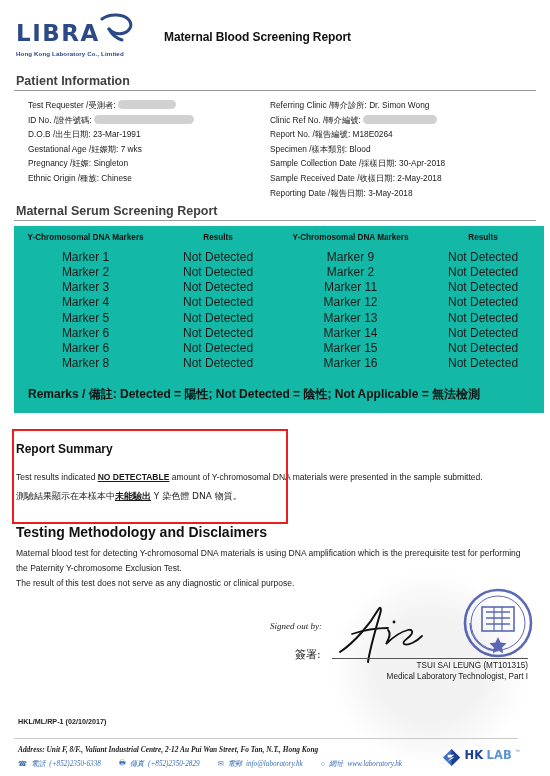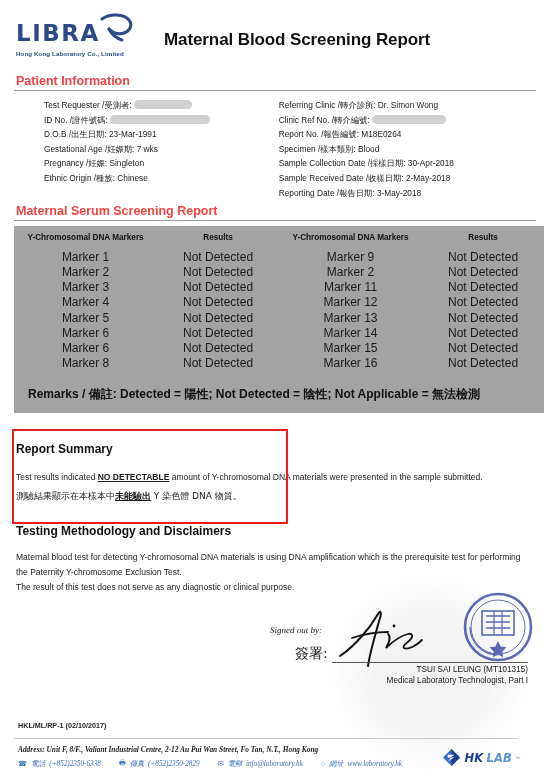--- a/index.html
+++ b/index.html
@@ -53,45 +53,45 @@
   }
   .logo-sub {
     font-size: 6.2px;
     font-weight: bold;
     color: #2b4a86;
     letter-spacing: 0.1px;
     margin-top: 5px;
     white-space: nowrap;
   }
   .doc-title {
-    font-size: 17px;
+    font-size: 12px;
     font-weight: bold;
     color: #111;
     margin-left: 28px;
     margin-top: 8px;
     letter-spacing: -0.1px;
   }
 
   
   .section-title {
     font-size: 12.5px;
     font-weight: bold;
-    color: #ef4444;
+    color: #404040;
     margin: 0 0 2px 16px;
   }
   .rule {
     border: 0;
     border-top: 1px solid #9a9a9a;
     margin: 2px 14px 0 14px;
   }
 
   
   .info-grid {
     display: flex;
-    padding: 7px 0 4px 16px;
+    padding: 7px 0 4px 0;
   }
   .info-col {
     font-size: 8.3px;
     line-height: 14.6px;
     color: #1a1a1a;
   }
   .info-col.left { width: 262px; padding-left: 28px; box-sizing: border-box; }
   .info-col.right { width: 288px; padding-left: 8px; box-sizing: border-box; }
   .info-row { white-space: nowrap; position: relative; }
   .redact {
@@ -101,21 +101,21 @@
     height: 9px;
     vertical-align: -1px;
     opacity: 0.85;
   }
   .redact.w1 { width: 58px; }
   .redact.w2 { width: 100px; }
   .redact.w3 { width: 74px; }
 
   
   .table-wrap {
-    background: #a3a3a3;
+    background: #14b8a6;
     margin: 5px 6px 0 14px;
     padding: 6px 0 8px 0;
   }
   .tbl {
     width: 100%;
     border-collapse: collapse;
     font-size: 8.2px;
   }
   .tbl th {
     font-size: 8.2px;
@@ -180,24 +180,24 @@
     margin: 1px 0 0 0;
     font-family: "DejaVu Sans", sans-serif;
   }
   .summary-zh .emph { font-weight: bold; text-decoration: underline; }
 
   
   .method {
     padding: 16px 18px 0 16px;
   }
   .method-title {
-    font-size: 12px;
+    font-size: 14px;
     font-weight: bold;
     color: #111;
-    margin-bottom: 12px;
+    margin-bottom: 6px;
   }
   .method-p {
     font-size: 8.5px;
     line-height: 15px;
     color: #1a1a1a;
     margin: 0;
   }
 
   
   .sign-area {
@@ -210,22 +210,22 @@
     left: 270px;
     top: 22px;
     font-size: 9px;
     font-style: italic;
     font-family: "Liberation Serif", serif;
     color: #1a1a1a;
   }
   .signed-label-zh {
     position: absolute;
     left: 295px;
-    top: 42px;
-    font-size: 14px;
+    top: 48px;
+    font-size: 11px;
     font-family: "DejaVu Sans", sans-serif;
     color: #1a1a1a;
   }
   .sig-svg {
     position: absolute;
     left: 330px;
     top: 5px;
   }
   .sig-line {
     position: absolute;
@@ -310,24 +310,23 @@
     margin-top: 3px;
     white-space: nowrap;
     display: flex;
     align-items: center;
     gap: 4px;
   }
   .footer-contacts .gap { display: inline-block; width: 10px; }
   .fic { color: #3a6fb5; font-style: normal; }
   .hklab-logo {
     display: flex;
-    align-items: center;
+    align-items: flex-start;
     gap: 3px;
     margin-left: 6px;
-    font-style: italic;
   }
   .hklab-mark { width: 19px; height: 19px; }
   .hklab-hk {
     font-family: "DejaVu Sans", sans-serif;
     font-weight: bold;
     font-size: 11.5px;
     color: #1c3f94;
     letter-spacing: 0.2px;
   }
   .hklab-lab {

